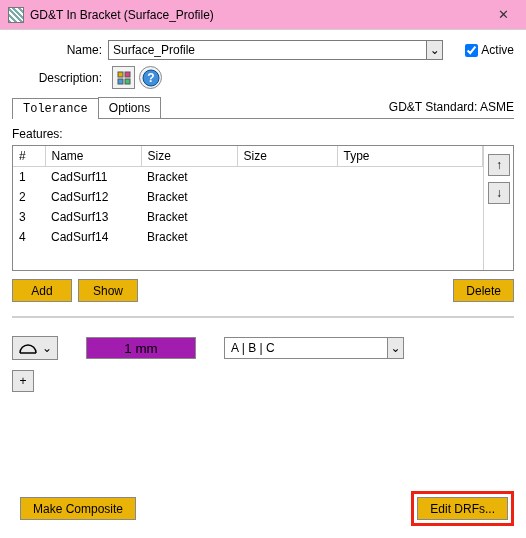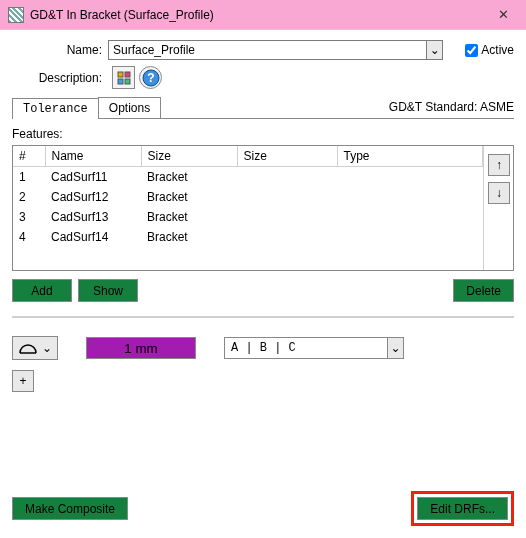--- a/index.html
+++ b/index.html
@@ -129,21 +129,21 @@
     border:1px solid #888;
     background:#e9e9e9;
     display:flex; align-items:center; justify-content:center;
     font-size:12px;
   }
   .btn {
     height:23px;
     min-width:60px;
     padding:0 12px;
     border:1px solid #888;
-    background:#15803d;
+    background:#eab308;
     font:inherit;
     cursor:default;
     display:inline-flex; align-items:center; justify-content:center;
   }
   .btn-row {
     display:flex; gap:6px; margin-top:8px;
   }
   .btn-row .spacer { flex:1; }
   .divider {
     height:2px;
@@ -164,36 +164,36 @@
     width:110px; height:22px;
     border:1px solid #888;
     background:#a21caf;
     text-align:center;
   }
   .drf-combo {
     display:flex; width:180px;
   }
   .drf-combo .drf-val {
     flex:1; height:22px; border:1px solid #888; border-right:none;
-    background:#fff; padding:0 6px; display:flex; align-items:center;font-family:Liberation Mono, monospace;
+    background:#fff; padding:0 6px; display:flex; align-items:center;
   }
   .drf-combo .caret-btn {
     width:17px; height:22px; border:1px solid #888;
     background:#e9e9e9; display:flex; align-items:center; justify-content:center;
   }
   .plus-btn {
     width:22px; height:22px;
     border:1px solid #888;
     background:#e9e9e9;
     margin-top:10px;
     display:flex; align-items:center; justify-content:center;
   }
   .bottom-area {
     position:absolute;
-    left:12px; right:12px; bottom:12px;
+    left:20px; right:12px; bottom:12px;
     display:flex; align-items:center;
   }
   .highlight-red {
     border:3px solid #e21; padding:3px;
   }
   svg { display:block; }
 </style>
 </head>
 <body>
 

